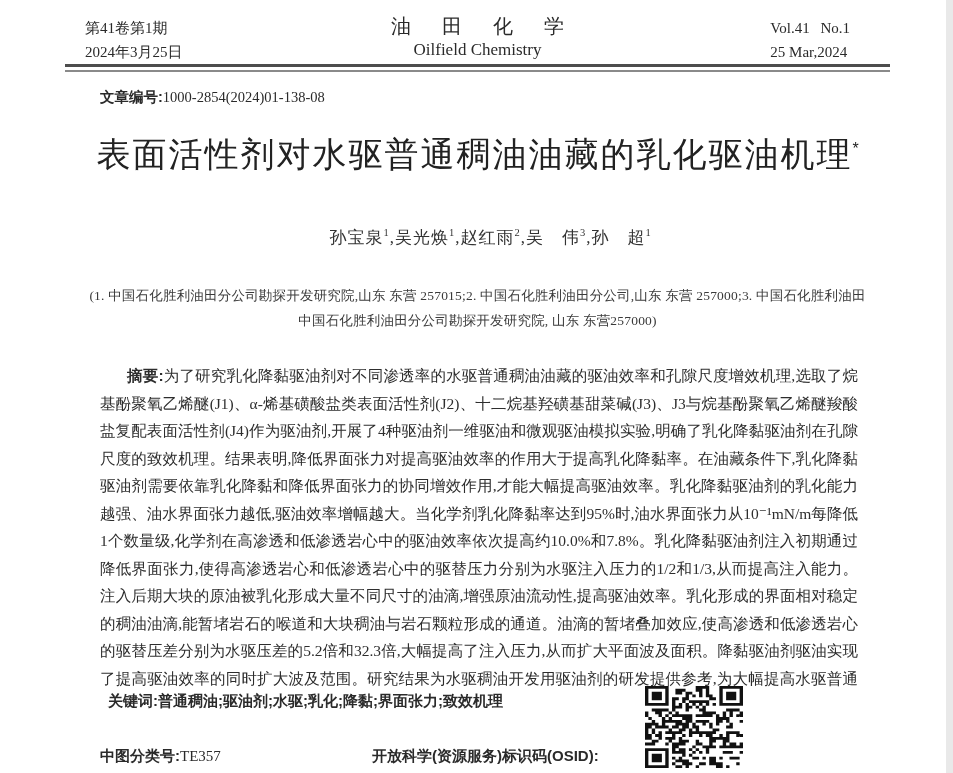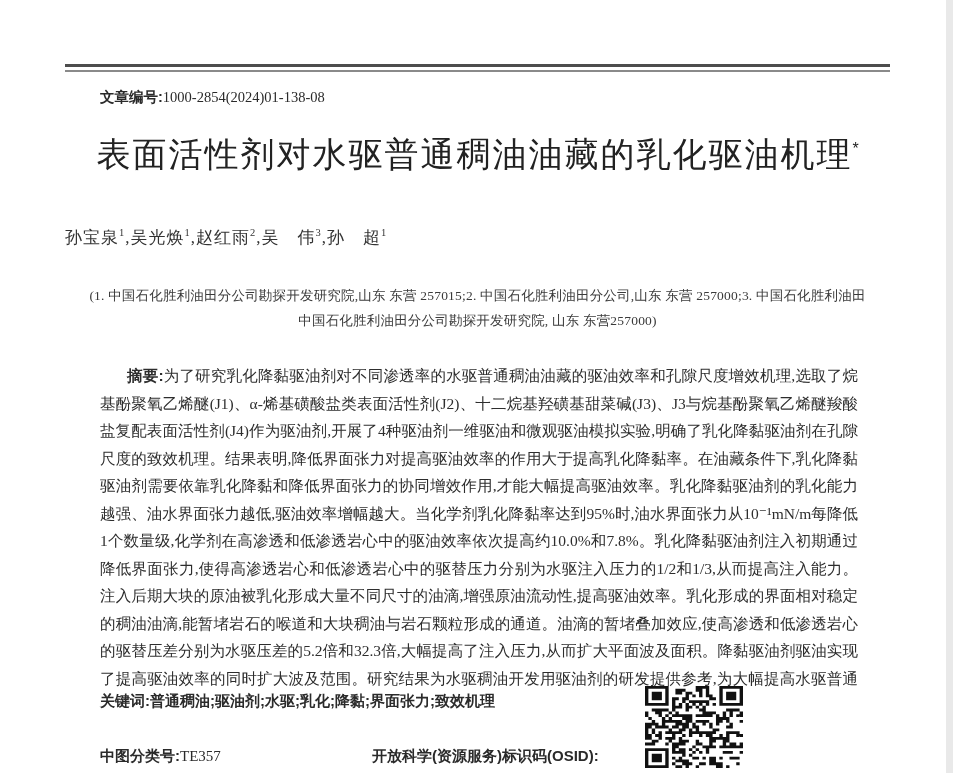--- a/index.html
+++ b/index.html
@@ -33,51 +33,65 @@
   .label-hei{font-family:"Liberation Sans","DejaVu Sans",sans-serif;font-weight:bold;}
   .paper-title{
     position:absolute;left:65px;top:132px;width:825px;
     text-align:center;
     font-family:"Liberation Sans","DejaVu Sans",sans-serif;
     font-weight:normal;font-size:34px;letter-spacing:2px;color:#222;
     white-space:nowrap;
   }
   .paper-title sup{font-size:16px;letter-spacing:0;}
   .authors{
-    position:absolute;left:65px;top:226px;width:825px;
-    text-align:left;font-size:17px;letter-spacing:1px;color:#333;
+    position:absolute;left:78px;top:226px;width:825px;
+    text-align:center;font-size:17px;letter-spacing:1px;color:#333;
   }
   .authors sup{font-size:10.5px;}
   .affiliation{
     position:absolute;left:80px;width:795px;
     text-align:center;font-size:13.5px;color:#3a3a3a;letter-spacing:0.2px;
   }
   .aff1{top:287px;}
   .aff2{top:312px;}
   
   .abstract{
     position:absolute;left:100px;top:362px;width:758px;height:332px;
     font-size:15.5px;line-height:27.5px;text-align:justify;
     color:#2d2d2d;overflow:hidden;
   }
   .abstract .label-hei{font-size:15.5px;margin-left:27px;}
   
   .row{position:absolute;left:100px;width:560px;font-size:15px;white-space:nowrap;}
-  .row-keywords{top:692px;font-family:"Liberation Sans","DejaVu Sans",sans-serif;font-weight:bold;color:#2b2b2b;}
+  .row-keywords{top:692px;font-family:"Liberation Sans","DejaVu Sans",sans-serif;font-weight:bold;color:#2b2b2b;margin-left:8px;}
   .row-codes{top:720px;}
   .row-clc{top:747px;}
   .doi{position:absolute;left:152px;top:0;}
   .osid{position:absolute;left:272px;top:0;}
   .qr{position:absolute;left:645px;top:686px;width:98px;height:82px;}
 </style>
 </head>
 <body>
 
 <div class="page">
 
+  <div class="header">
+    <div class="hdr-left">
+      <div>第41卷第1期</div>
+      <div>2024年3月25日</div>
+    </div>
+    <div class="hdr-center">
+      <div class="hdr-journal-cn">油 田 化 学</div>
+      <div class="hdr-journal-en">Oilfield Chemistry</div>
+    </div>
+    <div class="hdr-right">
+      <div class="hdr-vol">Vol.41 No.1</div>
+      <div>25 Mar,2024</div>
+    </div>
+  </div>
   <div class="double-rule"></div>
 
   <div class="article-number">
     <span class="label-hei">文章编号:</span><span>1000-2854(2024)01-138-08</span>
   </div>
 
   <div class="paper-title">
     <span>表面活性剂对水驱普通稠油油藏的乳化驱油机理</span><sup>*</sup>
   </div>
 

